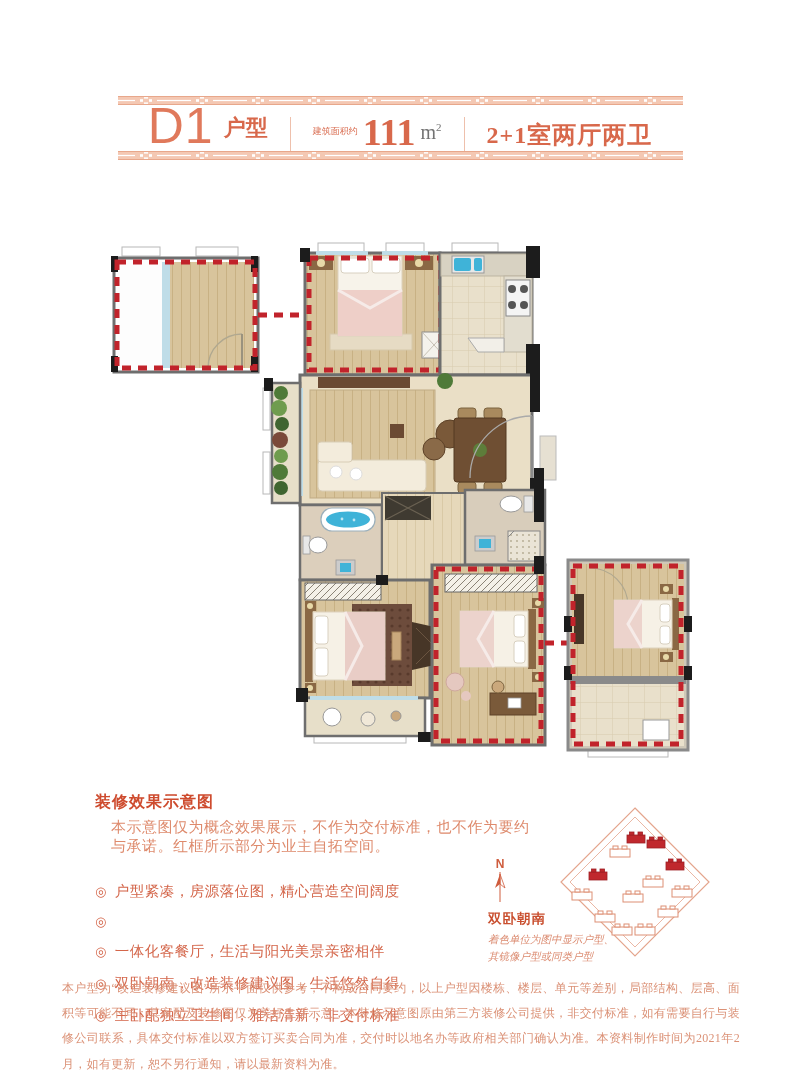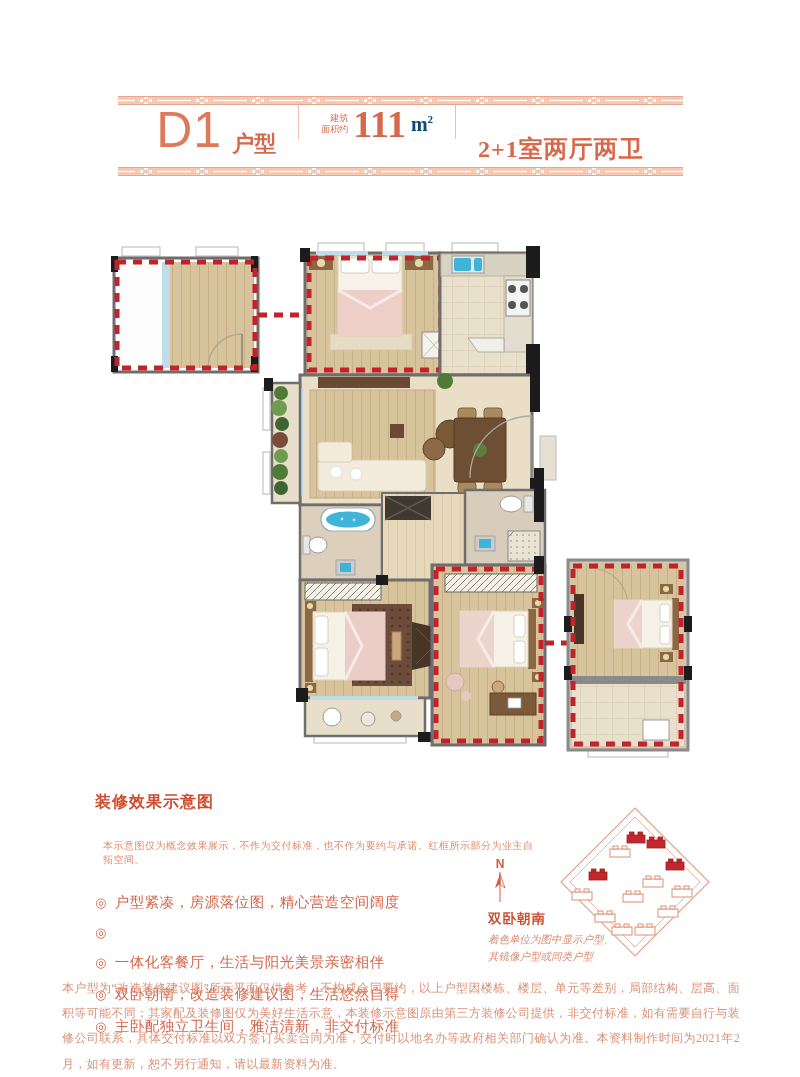--- a/index.html
+++ b/index.html
@@ -2,38 +2,38 @@
 <html><head>
 <meta charset="utf-8">
 <style>
   html,body{margin:0;padding:0;}
   body{background:#ffffff;font-family:"Liberation Sans","DejaVu Sans",sans-serif;}
   .page{position:relative;width:800px;height:1077px;background:#fff;overflow:hidden;}
 
   
   .hdr{position:absolute;left:0;top:96px;width:800px;text-align:center;}
   .band{display:block;margin:0 auto;}
-  .title-row{height:62px;display:flex;align-items:flex-start;justify-content:center;gap:14px;}
+  .title-row{height:46px;display:flex;align-items:flex-end;justify-content:center;gap:14px;}
   .unit-code{font-size:50px;color:#e0795b;font-weight:400;letter-spacing:1px;line-height:1;}
   .unit-suffix{font-size:22px;color:#d8684b;font-weight:700;align-self:flex-end;margin:12px 0 8px -4px;}
   .vdiv{width:1px;height:34px;background:#eec0ac;margin:0 8px;}
   .area-wrap{display:flex;align-items:center;gap:5px;}
-  .area-label{display:flex;flex-direction:column;font-size:9px;color:#d8684b;line-height:1.25;text-align:right;}
+  .area-label{display:flex;flex-direction:row;font-size:9px;color:#d8684b;line-height:1.25;text-align:right;}
   .area-value{font-family:"Liberation Serif","DejaVu Serif",serif;font-size:38px;font-weight:700;color:#d8684b;line-height:1;}
-  .area-unit{font-family:"Liberation Serif","DejaVu Serif",serif;font-size:20px;font-weight:700;color:#0c4a6e;}
+  .area-unit{font-family:"Liberation Serif","DejaVu Serif",serif;font-size:20px;font-weight:400;color:#737373;}
   .area-unit sup{font-size:11px;}
   .layout-text{font-family:"Liberation Serif","DejaVu Serif",serif;font-size:24px;font-weight:700;color:#d8684b;letter-spacing:1px;margin-top:28px;}
 
   
   .plan{position:absolute;left:100px;top:238px;}
 
   
   .notes{position:absolute;left:95px;top:792px;width:440px;}
-  .notes-heading{font-size:16px;font-weight:700;color:#ce4b2e;letter-spacing:1px;margin:0 0 26px 0;}
-  .notes-sub{font-family:Liberation Sans, sans-serif;font-size:10px;color:#de8a6c;letter-spacing:0.5px;margin:0 0 26px 8px;}
+  .notes-heading{font-size:16px;font-weight:700;color:#ce4b2e;letter-spacing:1px;margin:0 0 5px 0;}
+  .notes-sub{font-family:Liberation Sans, sans-serif;font-size:15px;color:#de8a6c;letter-spacing:0.5px;margin:0 0 26px 16px;}
   .bullets{list-style:none;margin:0;padding:0;}
   .bullets li{font-size:14.5px;color:#d4664a;letter-spacing:0.5px;margin-bottom:13px;display:flex;align-items:center;gap:8px;}
   .bullet-ic{font-size:13px;color:#d4664a;}
 
   
   .compass{position:absolute;left:489px;top:858px;width:22px;text-align:center;}
   .compass-n{font-size:12px;color:#cf5c3d;font-weight:700;line-height:1;}
   .sitemap-title{position:absolute;left:488px;top:910px;font-size:13.5px;font-weight:700;color:#c94f2f;letter-spacing:1px;}
   .sitemap-caption{position:absolute;left:488px;top:931px;font-size:10.5px;color:#db8a6f;line-height:1.6;font-style:italic;}
   .siteplan{position:absolute;left:545px;top:792px;}

